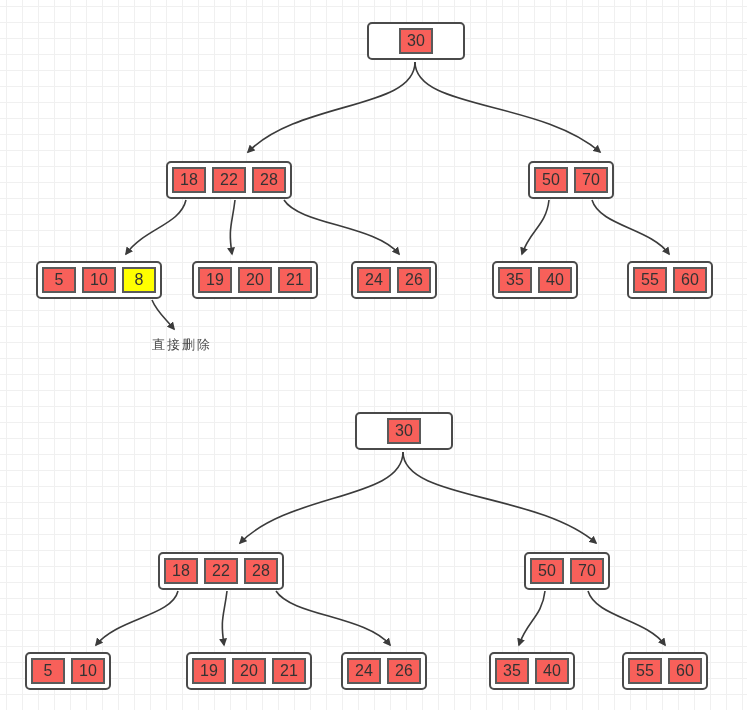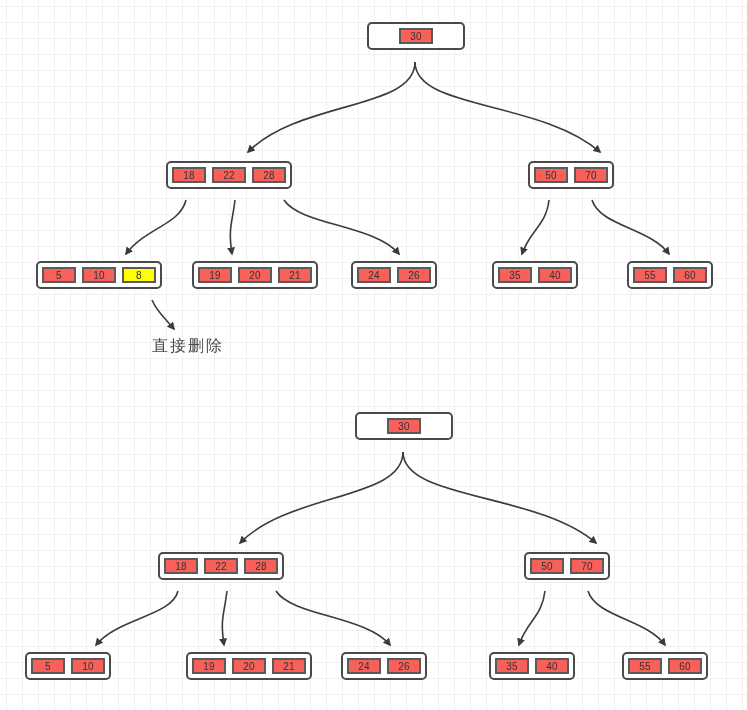--- a/index.html
+++ b/index.html
@@ -36,38 +36,38 @@
     align-items: center;
     background: #ffffff;
     border: 2px solid #4a4a4a;
     border-radius: 5px;
     padding: 4px;
     gap: 6px;
   }
   .cell {
     box-sizing: border-box;
     width: 34px;
-    height: 16px;
+    height: 26px;
     display: flex;
     align-items: center;
     justify-content: center;
     background: #f8605a;
     border: 2px solid #5a5a5a;
-    font-size: 10px;
+    font-size: 16px;
     color: #333333;
     letter-spacing: 0.2px;
   }
   .cell.highlight {
     background: #ffff00;
     border-color: #5a5a5a;
   }
   .annotation {
     position: absolute;
     font-family: Liberation Sans, sans-serif;
-    font-size: 16px;
+    font-size: 13px;
     color: #4a4a4a;
     white-space: nowrap;
     letter-spacing: 2px;
   }
 </style>
 </head>
 <body>
 
 <div id="page">
 

